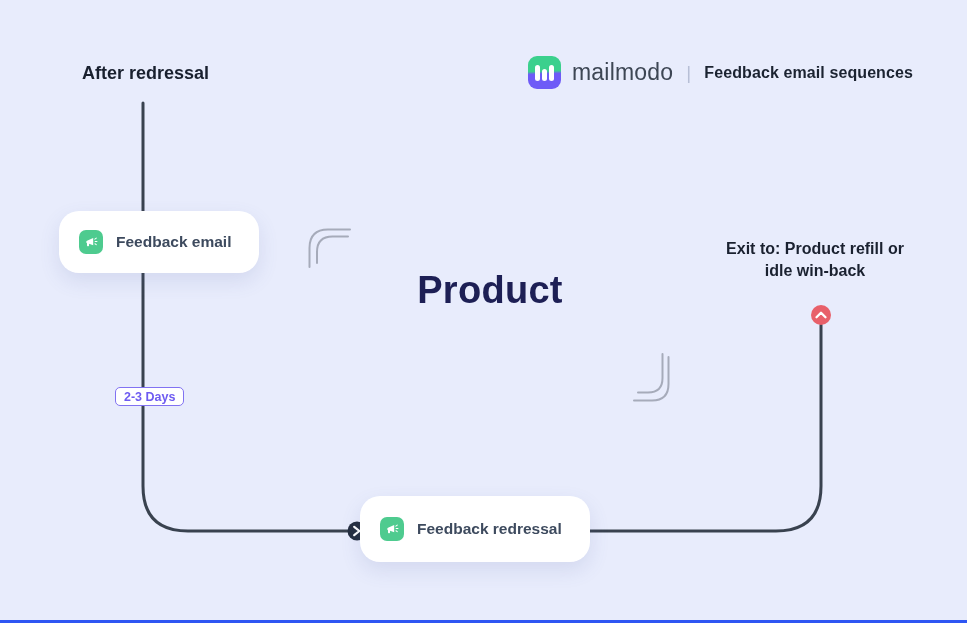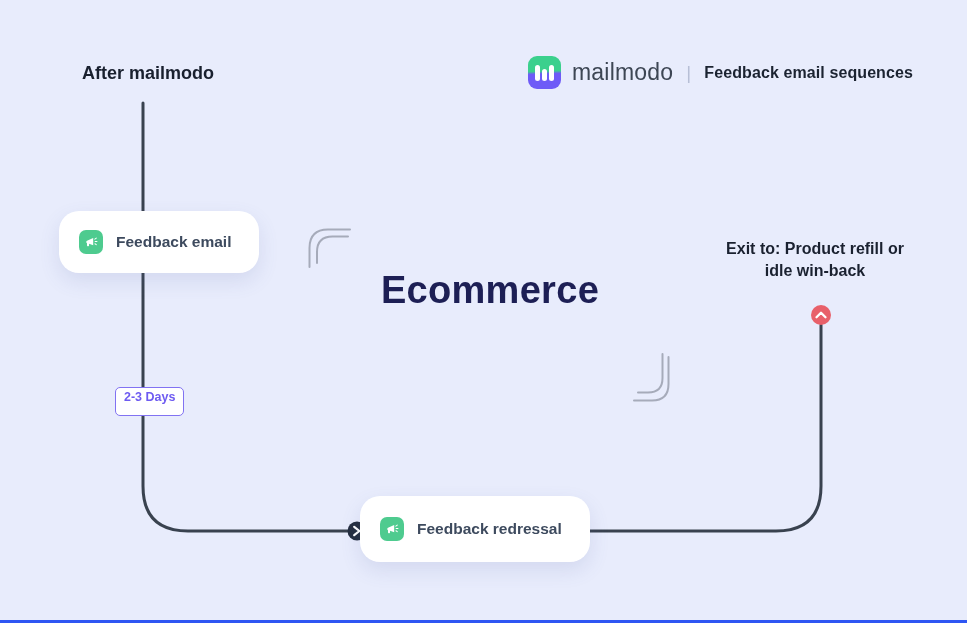--- a/index.html
+++ b/index.html
@@ -48,21 +48,21 @@
   .exit-label {
     position: absolute; left: 815px; top: 238px; transform: translateX(-50%);
     text-align: center; font-size: 16px; font-weight: 700; color: #1a2130;
     line-height: 22px; white-space: nowrap;
   }
 
   
   .delay-badge {
     position: absolute; left: 115px; top: 387px;
     background: #ffffff; border: 1px solid #8172f2; border-radius: 5px;
-    padding: 2px 8px 11px;
+    padding: 2px 8px 1px;
     font-size: 12.5px; font-weight: 600; color: #6e5bf1;
   }
 
   
   .node-card {
     position: absolute;
     background: #ffffff; border-radius: 20px;
     box-shadow: 0 8px 20px rgba(88, 99, 165, 0.14);
     display: flex; align-items: center; gap: 13px;
     padding-left: 20px;
@@ -115,23 +115,23 @@
     <div class="logo">
       <div class="bar b1"></div>
         <div class="bar b2"></div>
         <div class="bar b3"></div>
     </div>
     <div class="brand">mailmodo</div>
     <div class="header-divider">|</div>
     <div class="header-subtitle">Feedback email sequences</div>
   </div>
 
-  <div class="entry-label">After mailmodo</div>
+  <div class="entry-label">After redressal</div>
 
-  <div class="flow-title">Ecommerce</div>
+  <div class="flow-title">Product</div>
 
   <div class="exit-label">
     <div>Exit to: Product refill or</div>
     <div>idle win-back</div>
   </div>
 
   <div class="delay-badge">2-3 Days</div>
 
   <div class="node-card card-1">
     <div class="node-icon">

